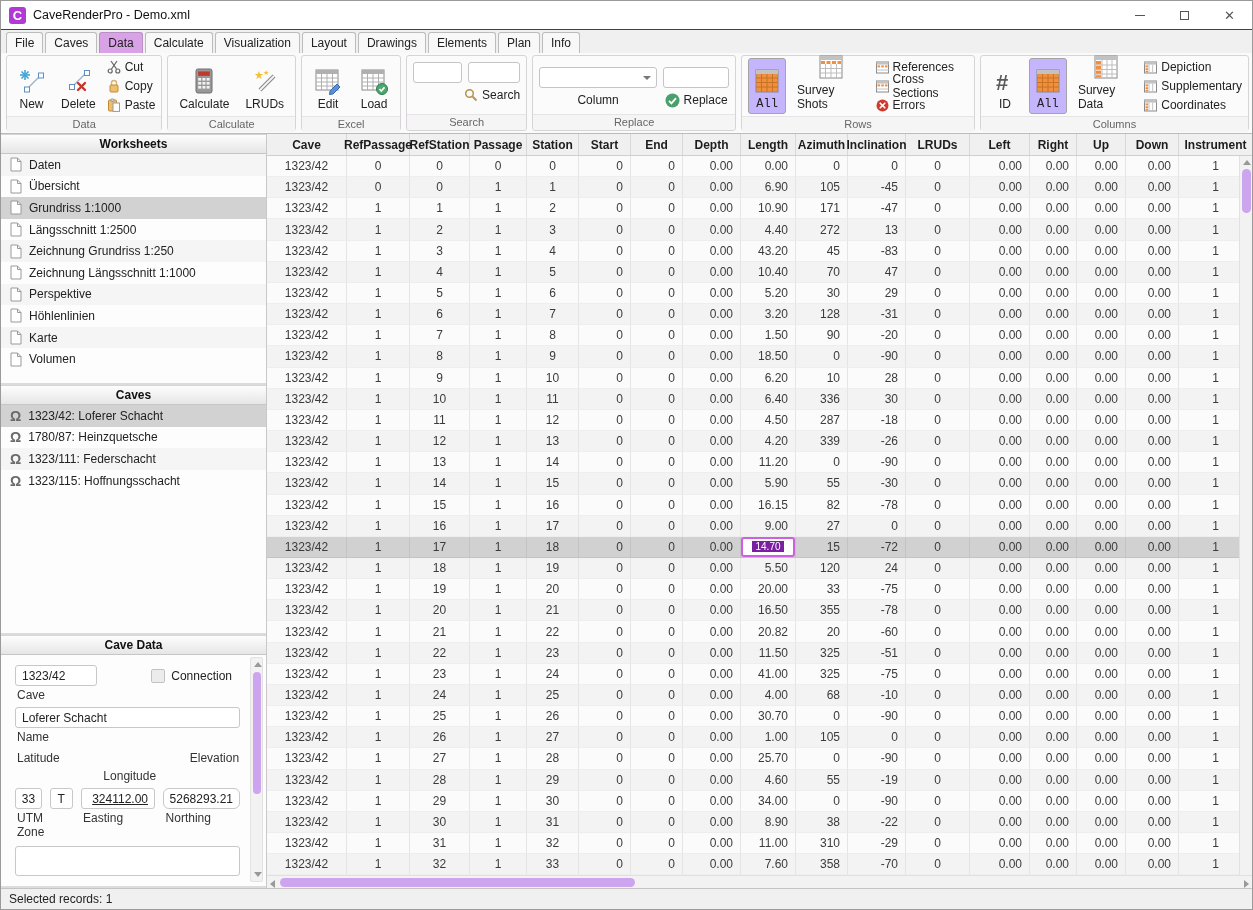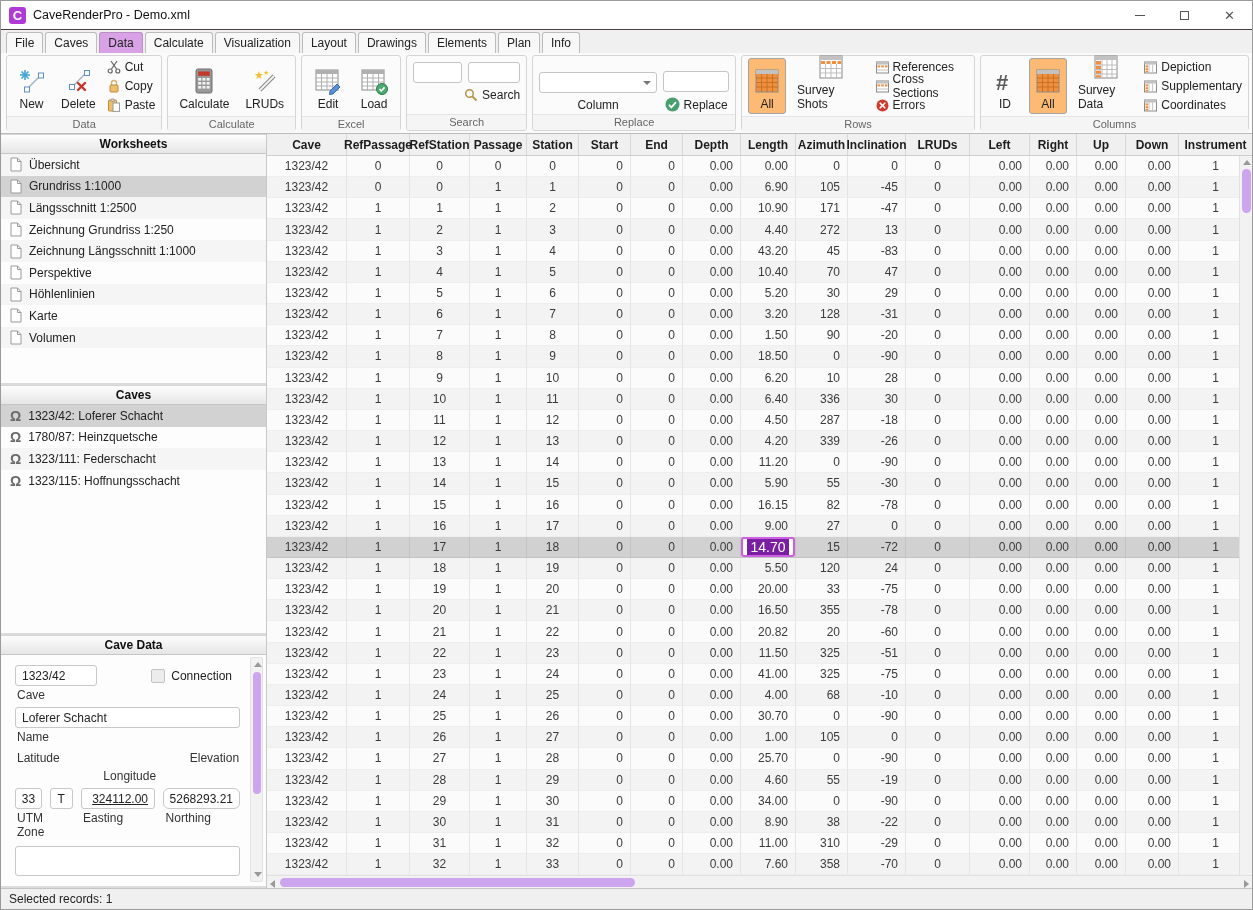--- a/index.html
+++ b/index.html
@@ -21,21 +21,21 @@
   .tabrow { height:23px; flex:0 0 23px; background:#f1f0f1; display:flex; align-items:flex-end; padding-left:5px; }
   .tab { border:1px solid #bdbbbd; border-bottom:none; border-radius:3px 3px 0 0; padding:3px 8px 3px 8px; margin-right:2px; background:#f9f8f9; font-size:12px; color:#222; }
   .tab.active { background:#d9a1e6; border-color:#b890c4; }
 
   
   .ribbon { height:81px; flex:0 0 81px; background:#fafafa; border-bottom:1px solid #bcbabc; display:flex; padding:2px 3px 2px 5px; gap:5px; }
   .rgroup { border:1px solid #d6d4d6; border-radius:3px; background:#fcfbfc; display:flex; flex-direction:column; }
   .rgroup-body { flex:1; display:flex; align-items:center; padding:2px 6px; gap:6px; }
   .rgroup-cap { height:16px; line-height:15px; text-align:center; color:#666; font-size:11px; border-top:1px solid #e6e4e6; background:#f6f5f6; border-radius:0 0 3px 3px; }
   .bigbtn { display:flex; flex-direction:column; align-items:center; justify-content:flex-end; gap:2px; padding:3px 4px 2px 4px; font-size:12px; color:#222; border:1px solid transparent; border-radius:3px; height:56px; }
-  .bigbtn.sel { border-color:#a5a3a5; background:#fdba74; }
+  .bigbtn.sel { border-color:#a5a3a5; background:#c4b5fd;font-family:Liberation Mono, monospace; }
   .smallstack { display:flex; flex-direction:column; justify-content:center; gap:2px; }
   .smallitem { display:flex; align-items:center; gap:4px; font-size:12px; height:17px; color:#222; }
   .rinput { height:21px; border:1px solid #c6c4c6; border-radius:3px; background:#fff; }
   .combo { display:flex; align-items:center; }
   .combo .arrow { margin-left:auto; margin-right:5px; width:0; height:0; border-left:4px solid transparent; border-right:4px solid transparent; border-top:4px solid #777; }
   .searchlabels { display:flex; align-items:center; gap:4px; font-size:12px; }
   .ic { display:inline-flex; align-items:center; justify-content:center; }
 
   
   .main { flex:1; display:flex; min-height:0; background:#e9e8e9; }
@@ -79,21 +79,21 @@
   .trow:nth-child(odd) { background:#fcfbfc; }
   .trow:nth-child(even) { background:#f4f3f4; }
   .trow.selected { background:#d2d1d2; }
   .tcell { flex-shrink:0; border-right:1px solid #e6e5e6; border-bottom:1px solid #efeeef; display:flex; align-items:center; font-size:12px; color:#3b3b3b; padding:0 7px; }
   .trow.selected .tcell { border-right-color:#c4c3c4; border-bottom-color:#c4c3c4; }
   .al-c { justify-content:center; padding:0 2px; }
   .al-r { justify-content:flex-end; }
   .c0{width:80px}.c1{width:63px}.c2{width:60px}.c3{width:57px}.c4{width:52px}.c5{width:52px}.c6{width:52px}.c7{width:58px}.c8{width:55px}.c9{width:52px}.c10{width:58px}.c11{width:64px}.c12{width:60px}.c13{width:47px}.c14{width:49px}.c15{width:53px}.c16{flex:1 0 42px; border-right:none;}
   .tcell.editing { padding:0; }
   .cell-editor { width:100%; height:20px; border:2px solid #cf5fe2; border-radius:3px; background:#fff; display:flex; align-items:center; justify-content:center; }
-  .sel-text { background:#7b1fa2; color:#fff; font-size:14px; padding:0 3px; }
+  .sel-text { background:#7b1fa2; color:#fff; font-size:10px; padding:0 3px; }
 
   .vscroll { position:absolute; top:22px; right:0; bottom:13px; width:13px; background:#f3f2f3; border-left:1px solid #e2e1e2; }
   .vscroll .thumb { position:absolute; top:13px; left:2px; width:9px; height:44px; background:#cda4ee; border-radius:5px; }
   .vscroll .arr-up { left:3px; top:4px; }
   .hscroll { height:13px; flex:0 0 13px; background:#f3f2f3; border-top:1px solid #e2e1e2; position:relative; }
   .hscroll .thumb { position:absolute; top:2px; left:13px; width:355px; height:9px; background:#cda4ee; border-radius:5px; }
   .harr-l, .harr-r { position:absolute; top:3.5px; width:0; height:0; border-top:4px solid transparent; border-bottom:4px solid transparent; }
   .harr-l { left:3px; border-right:5px solid #999; }
   .harr-r { right:3px; border-left:5px solid #999; }
 
@@ -297,21 +297,21 @@
                 <line x1="8.5" y1="8.5" x2="12.5" y2="12.5" stroke="#b5934a" stroke-width="1.8"></line>
               </svg>
             </span>
           <span>Search</span>
         </div>
       </div>
       <div class="rgroup-cap">Search</div>
     </div>
 
     <div class="rgroup">
-      <div class="rgroup-body" style="align-items:flex-end; padding-top:6px;">
+      <div class="rgroup-body" style="align-items:center; padding-top:6px;">
         <div style="display:flex; flex-direction:column; gap:5px; align-items:center;">
           <div class="rinput combo" style="width:118px;">
               <span class="arrow"></span>
             </div>
           <span>Column</span>
         </div>
         <div style="display:flex; flex-direction:column; gap:5px; align-items:center;">
           <div class="rinput" style="width:66px;"></div>
           <div class="searchlabels">
             <span class="ic">
@@ -534,20 +534,29 @@
       <div class="panel panel-worksheets">
         <div class="panel-header">Worksheets</div>
         <div class="plist">
             <div class="pitem">
               <span class="ic">
                 <svg width="12" height="15" viewBox="0 0 12 15">
                   <path d="M1 1 h6.5 L11 4.5 V14 H1 Z" fill="#fff" stroke="#9a9a9a"></path>
                   <path d="M7.5 1 V4.5 H11" fill="none" stroke="#9a9a9a"></path>
                 </svg>
               </span>
+              <span>Daten</span>
+            </div>
+            <div class="pitem">
+              <span class="ic">
+                <svg width="12" height="15" viewBox="0 0 12 15">
+                  <path d="M1 1 h6.5 L11 4.5 V14 H1 Z" fill="#fff" stroke="#9a9a9a"></path>
+                  <path d="M7.5 1 V4.5 H11" fill="none" stroke="#9a9a9a"></path>
+                </svg>
+              </span>
               <span>Übersicht</span>
             </div>
             <div class="pitem sel">
               <span class="ic">
                 <svg width="12" height="15" viewBox="0 0 12 15">
                   <path d="M1 1 h6.5 L11 4.5 V14 H1 Z" fill="#fff" stroke="#9a9a9a"></path>
                   <path d="M7.5 1 V4.5 H11" fill="none" stroke="#9a9a9a"></path>
                 </svg>
               </span>
               <span>Grundriss 1:1000</span>

